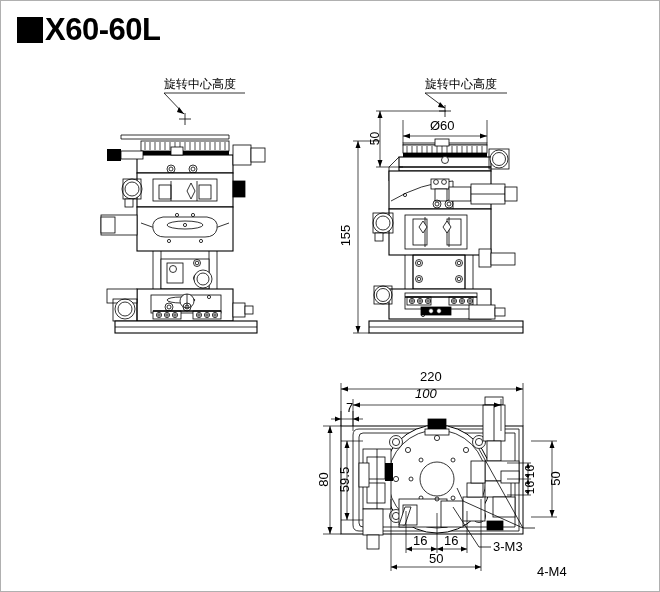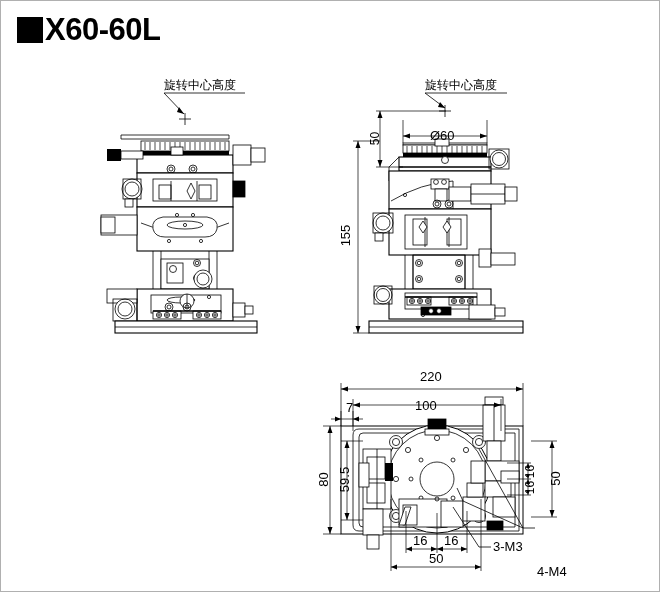--- a/index.html
+++ b/index.html
@@ -58,21 +58,21 @@
     white-space: nowrap;
     line-height: 13px;
   }
   .dim.big { font-size: 13px; }
   .dim.vert {
     transform-origin: center center;
     transform: rotate(-90deg);
   }
   .cjk {
     position: absolute;
-    font-family: Liberation Serif, serif;
+    font-family: Liberation Mono, monospace;
     font-size: 12px;
     color: #000000;
     white-space: nowrap;
     line-height: 13px;
   }
   .leader-label {
     position: absolute;
     font-family: "Liberation Sans", sans-serif;
     font-size: 13px;
     color: #000000;
@@ -518,26 +518,26 @@
         <line x1="452" y1="506" x2="478" y2="546"></line>
         <line x1="478" y1="546" x2="490" y2="546"></line>
       </g>
 
     </g>
   </svg>
 
   <div class="cjk" style="left:163px; top:78px;">旋转中心高度</div>
   <div class="cjk" style="left:424px; top:78px;">旋转中心高度</div>
 
-  <div class="dim big" style="left:429px; top:128px;">Ø60</div>
+  <div class="dim big" style="left:429px; top:118px;">Ø60</div>
   <div class="dim vert" style="left:362px; top:131px; width:24px; text-align:center;">50</div>
   <div class="dim vert big" style="left:329px; top:228px; width:30px; text-align:center;">155</div>
 
   <div class="dim big" style="left:419px; top:369px;">220</div>
-  <div class="dim big" style="left:414px; top:398px;">100</div>
+  <div class="dim big" style="left:414px; top:386px;font-style:italic;">100</div>
   <div class="dim big" style="left:345px; top:400px;">7</div>
   <div class="dim vert big" style="left:310px; top:472px; width:24px; text-align:center;">80</div>
   <div class="dim vert big" style="left:325px; top:472px; width:36px; text-align:center;">59.5</div>
   <div class="dim vert" style="left:519px; top:464px; width:20px; text-align:center;">16</div>
   <div class="dim vert" style="left:519px; top:480px; width:20px; text-align:center;">16</div>
   <div class="dim vert big" style="left:542px; top:471px; width:24px; text-align:center;">50</div>
   <div class="dim big" style="left:412px; top:533px;">16</div>
   <div class="dim big" style="left:443px; top:533px;">16</div>
   <div class="dim big" style="left:428px; top:551px;">50</div>
 

